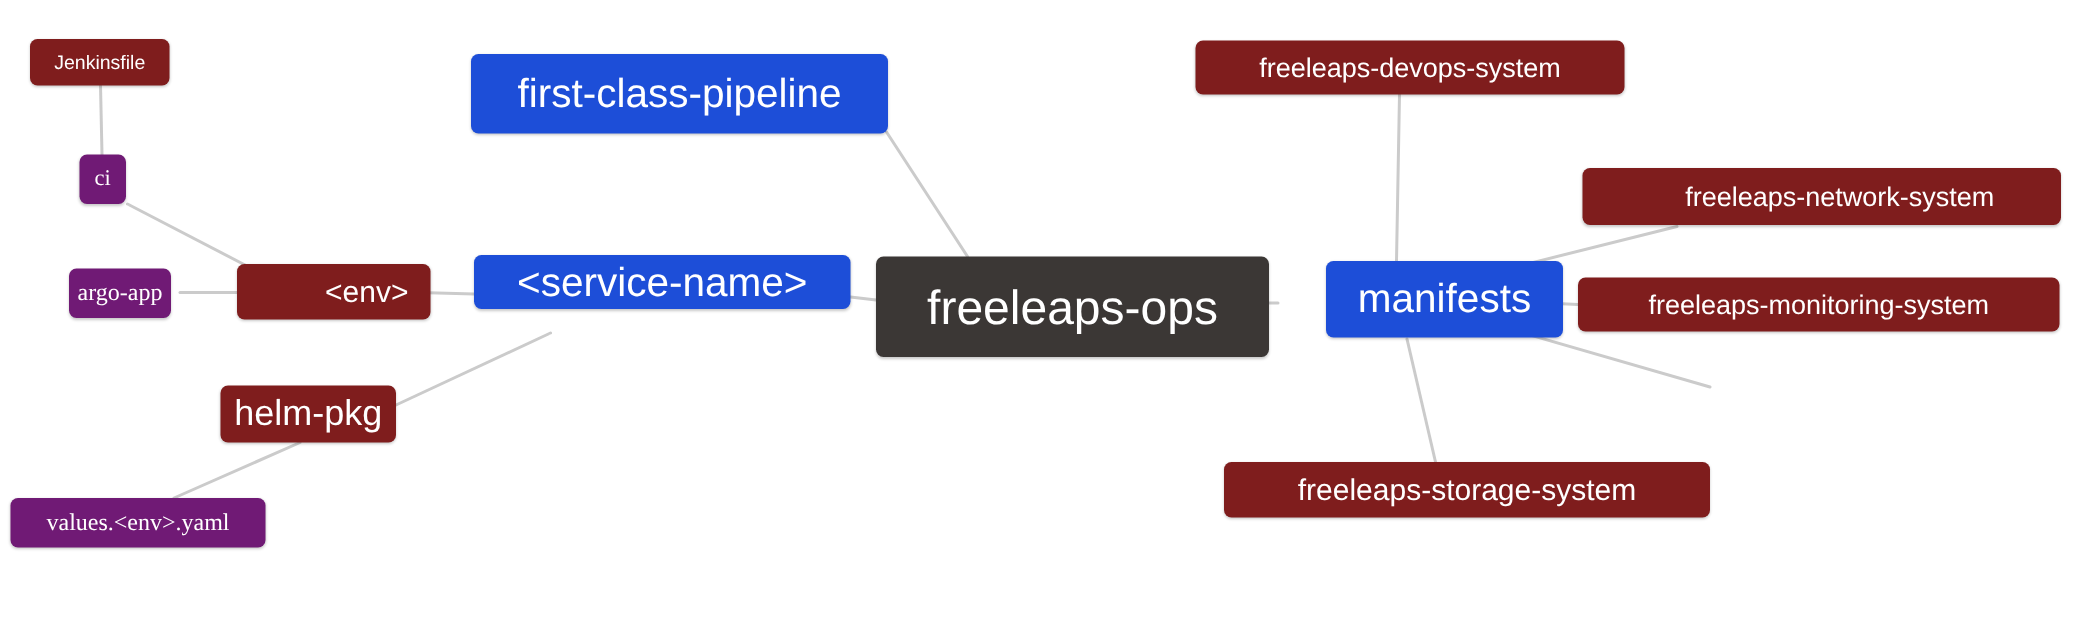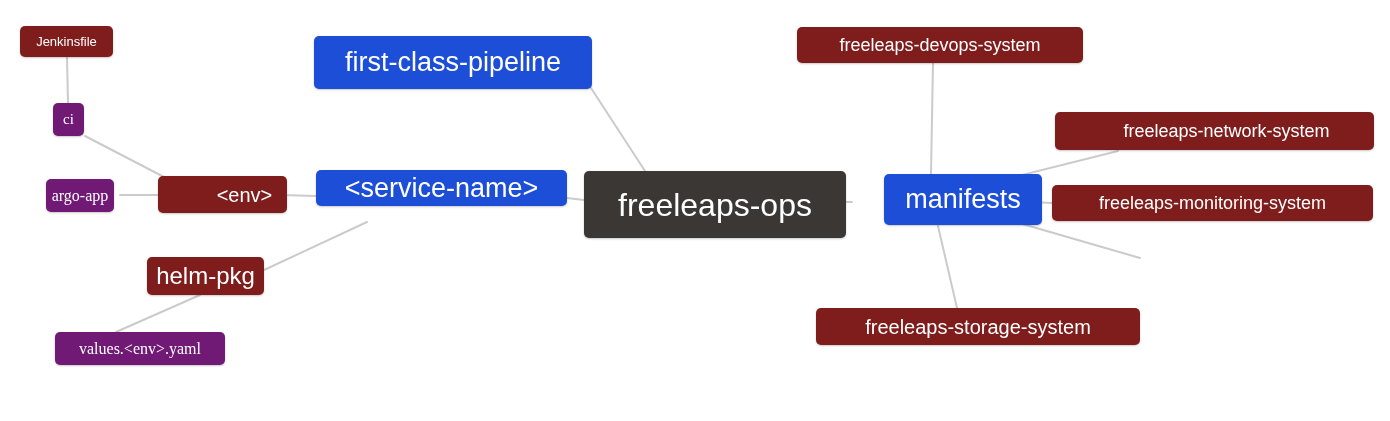--- a/index.html
+++ b/index.html
@@ -45,21 +45,21 @@
   .c-red    { background: #701a75; font-family: Liberation Serif, serif; }
   .c-orange { background: #7f1d1d; }
   .c-dark   { background: #3b3735; }
 
   
   #n-jenkinsfile          { left: 20px;   top: 26px;  width: 93px;  height: 31px; font-size: 13px; }
   #n-ci                   { left: 53px;   top: 103px; width: 31px;  height: 33px; font-size: 15px; }
   #n-argo-app             { left: 46px;   top: 179px; width: 68px;  height: 33px; font-size: 16px; }
   #n-env                  { left: 158px;  top: 176px; width: 85px;  height: 37px; font-size: 20px; padding-left: 44px; }
   #n-helm-pkg             { left: 147px;  top: 257px; width: 117px; height: 38px; font-size: 24px; }
-  #n-values-yaml          { left: 7px;    top: 332px; width: 170px; height: 33px; font-size: 16px; margin-left: 48px; }
+  #n-values-yaml          { left: 7px;    top: 332px; width: 170px; height: 33px; font-size: 16px; }
   #n-first-class-pipeline { left: 314px;  top: 36px;  width: 278px; height: 53px; font-size: 27px; }
   #n-service-name         { left: 316px;  top: 170px; width: 251px; height: 36px; font-size: 27px; }
   #n-freeleaps-ops        { left: 584px;  top: 171px; width: 262px; height: 67px; font-size: 32px; }
   #n-manifests            { left: 852px;  top: 174px; width: 158px; height: 51px; font-size: 27px; margin-left: 32px; }
   #n-devops               { left: 797px;  top: 27px;  width: 286px; height: 36px; font-size: 18px; }
   #n-network              { left: 1055px; top: 112px; width: 295px; height: 38px; font-size: 18px; padding-left: 24px; }
   #n-monitoring           { left: 1052px; top: 185px; width: 321px; height: 36px; font-size: 18px; }
   #n-controls             { left: 1062px; top: 258px; width: 293px; height: 37px; font-size: 18px; }
   #n-storage              { left: 816px;  top: 308px; width: 324px; height: 37px; font-size: 20px; }
 </style>

